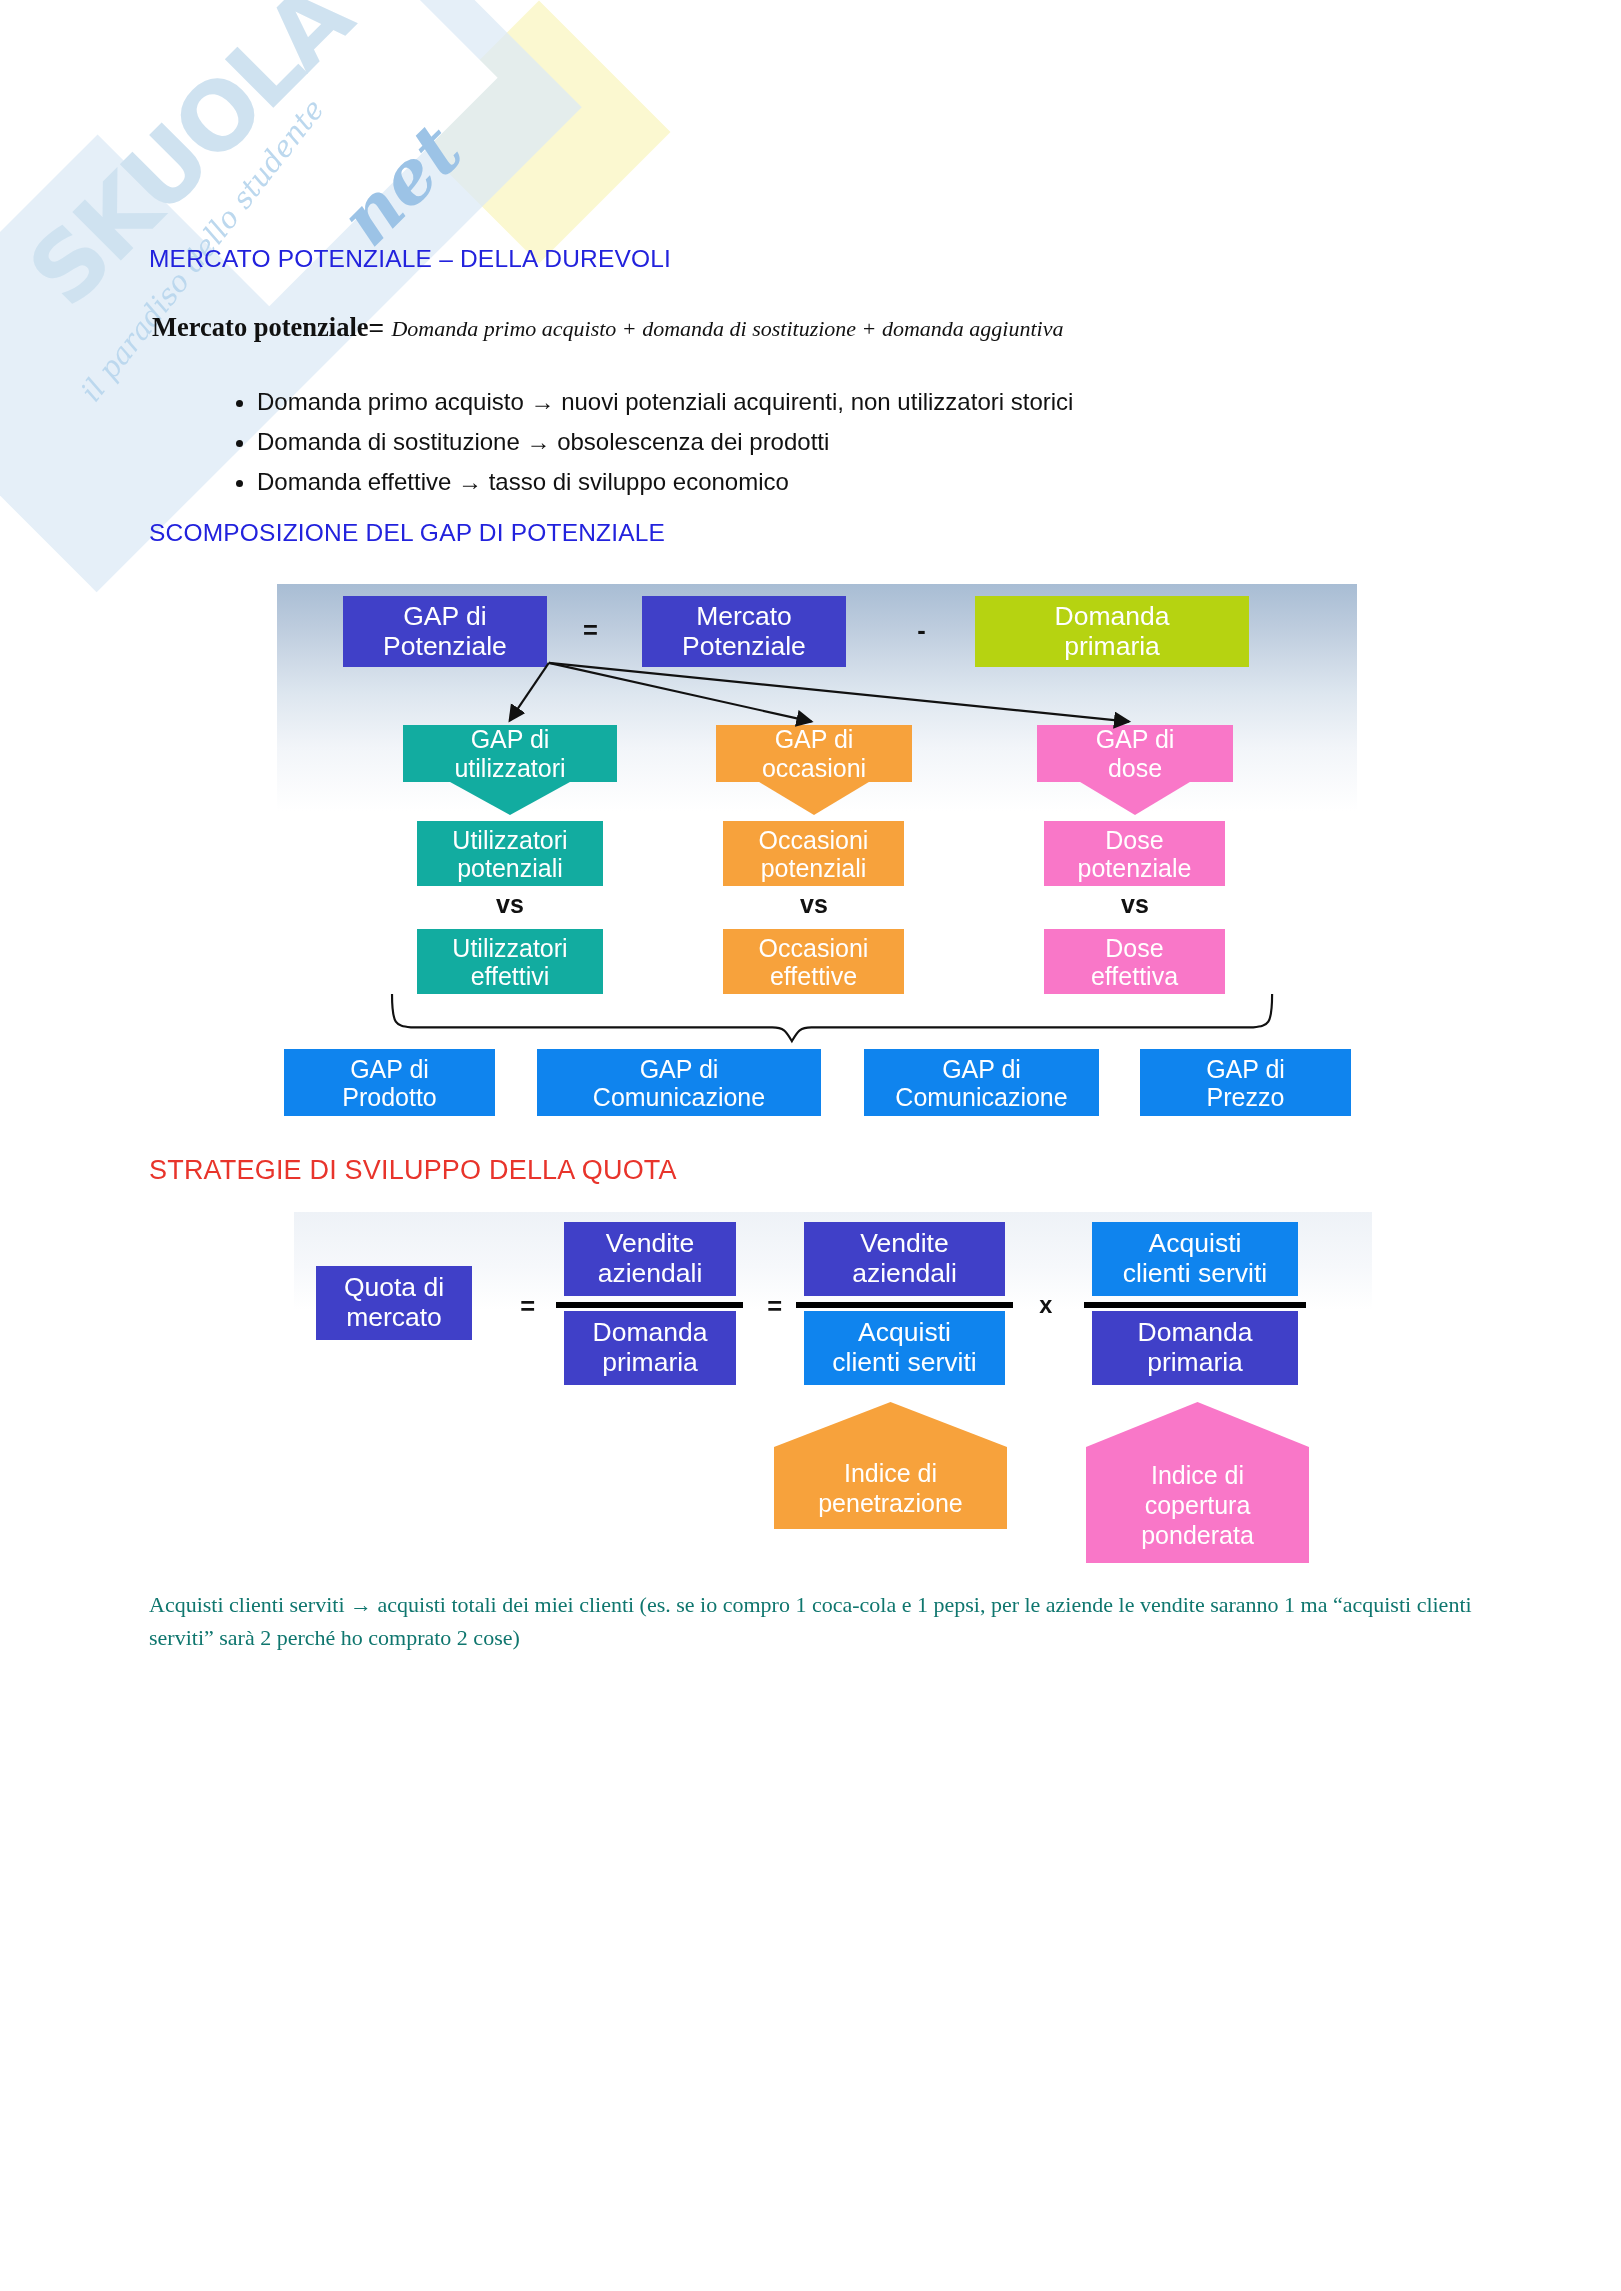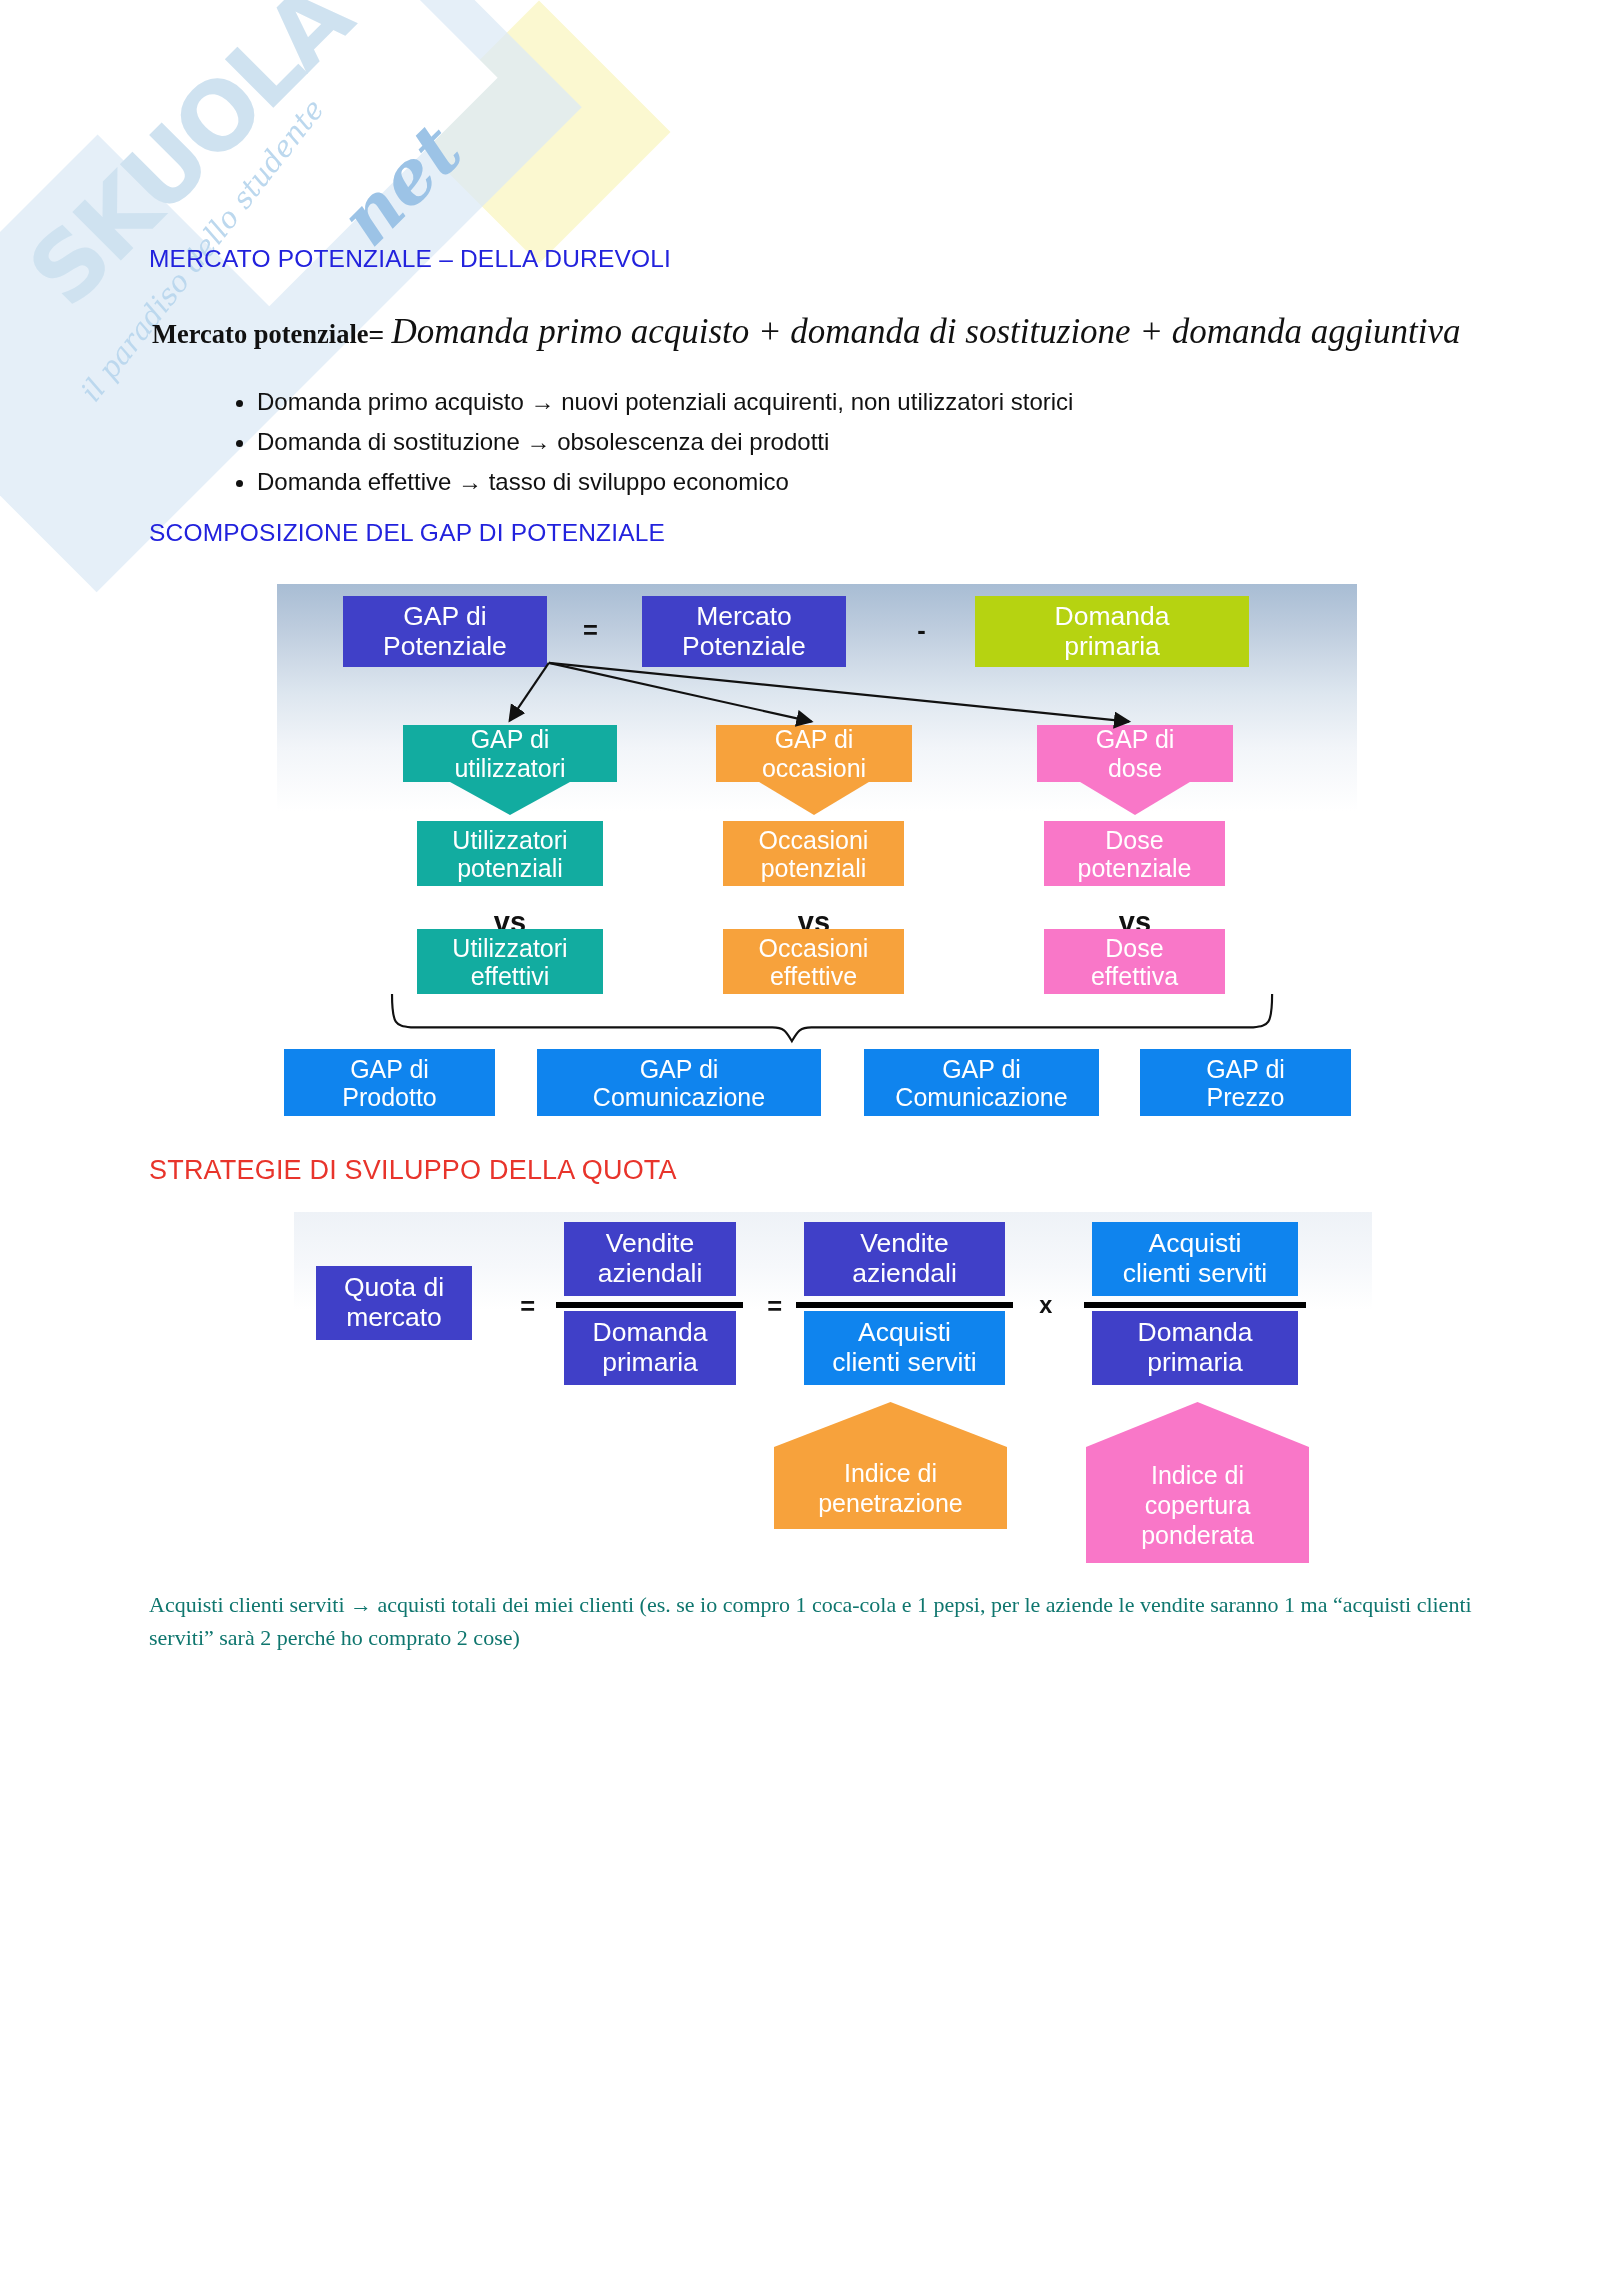--- a/index.html
+++ b/index.html
@@ -49,21 +49,21 @@
   }
   .h-red{
     position:absolute;color:#e8342b;font-size:27px;letter-spacing:0.2px;
     font-family:"Liberation Sans", sans-serif;white-space:nowrap;
   }
   .formula{
     position:absolute;left:152px;top:312px;font-size:26.5px;color:#111;
     white-space:nowrap;
   }
   .formula b{font-weight:bold;font-family:Liberation Serif, serif;margin-top:14px;}
-  .formula .it{font-family:"Liberation Serif", serif;font-style:italic;font-size:35px;}
+  .formula .it{font-family:"Liberation Serif", serif;font-style:italic;font-size:22px;}
   ul.bullets{
     position:absolute;left:186px;top:377px;margin:8px;padding:0 0 0 63px;
     list-style:disc;
   }
   ul.bullets li{
     font-size:24px;color:#111;line-height:1.42;margin:0 0 5.9px 0;
     white-space:nowrap;
   }
   .note{
     position:absolute;left:149px;top:1588px;width:1343px;
@@ -85,22 +85,22 @@
   .b-green{background:#b6d311;}
   .b-teal{background:#12aca0;}
   .b-orange{background:#f7a23c;}
   .b-pink{background:#f977c8;}
   .b-blue{background:#0f84ee;}
   .op{
     position:absolute;color:#111;font-weight:bold;font-size:25.5px;
     font-family:"Liberation Sans", sans-serif;text-align:center;
   }
   .vs{
-    position:absolute;color:#111;font-weight:bold;font-size:29px;
-    font-family:"Liberation Sans", sans-serif;text-align:center;width:118px;margin-top:16px;
+    position:absolute;color:#111;font-weight:bold;font-size:25px;
+    font-family:"Liberation Sans", sans-serif;text-align:center;width:118px;
   }
   
   .arrowdown{
     position:absolute;
   }
   .arrowdown .head{
     width:100%;color:#fff;text-align:center;font-size:25px;
     display:flex;flex-direction:column;align-items:center;justify-content:center;
     line-height:1.14;height:57px;
   }

